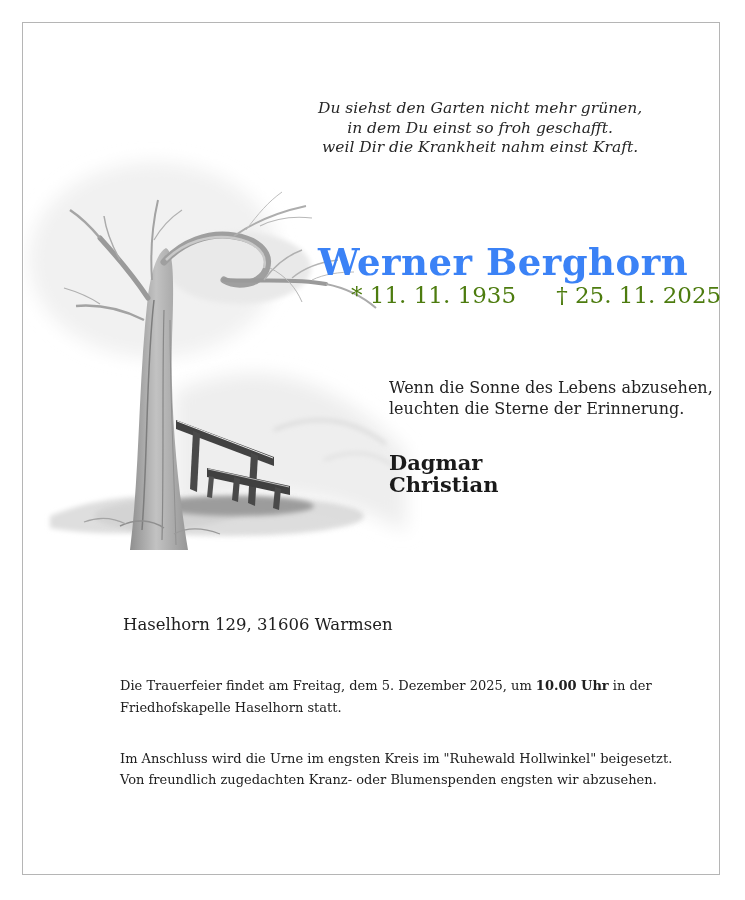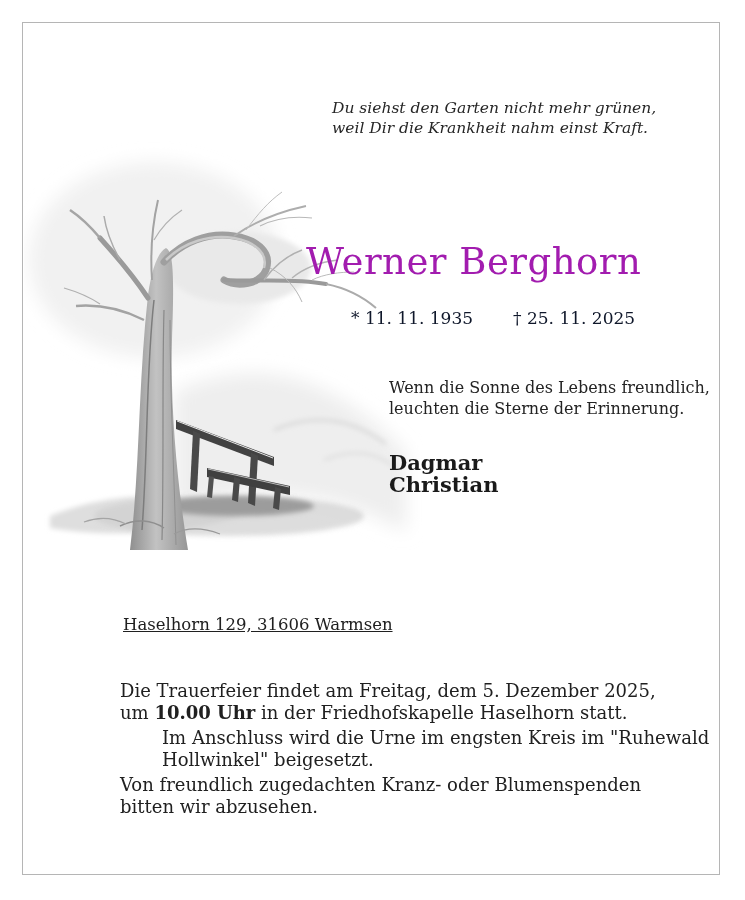--- a/index.html
+++ b/index.html
@@ -19,40 +19,42 @@
     background:#ffffff;
     box-sizing:border-box;
   }
   .illustration{
     position:absolute;
     left:24px;top:130px;
     width:400px;height:455px;
   }
   .poem{
     position:absolute;
-    left:332px;top:99px;
+    left:318px;top:99px;
     font-style:italic;
     font-size:15.5px;
     line-height:19.5px;
     color:#262626;
     white-space:nowrap;
+    text-align:center;
   }
   .deceased-name{
     position:absolute;
-    left:306px;top:240px;
+    left:318px;top:240px;
     font-size:37px;
     letter-spacing:0.5px;
-    color:#a21caf;
-    white-space:nowrap;
+    color:#3b82f6;
+    white-space:nowrap;
+    font-weight:bold;
   }
   .dates{
     position:absolute;
-    left:351px;top:308px;
-    font-size:17px;
-    color:#0f172a;
+    left:351px;top:282px;
+    font-size:23px;
+    color:#4d7c0f;
     white-space:nowrap;
   }
   .dates .death{margin-left:40px;}
   .epigraph{
     position:absolute;
     left:389px;top:377px;
     font-size:16px;
     line-height:21px;
     color:#232323;
     white-space:nowrap;
@@ -65,32 +67,31 @@
     line-height:22px;
     color:#1a1a1a;
     white-space:nowrap;
   }
   .address{
     position:absolute;
     left:123px;top:615px;
     font-size:16.5px;
     color:#202020;
     white-space:nowrap;
-    text-decoration:underline;
   }
   .para{
     position:absolute;
     left:120px;
     width:558px;
-    font-size:18px;
+    font-size:13px;
     line-height:22px;
     color:#202020;
   }
   .para-service{top:662px;}
-  .para-burial{top:709px;margin-left:42px;}
+  .para-burial{top:735px;}
   .para-donations{top:756px;}
   .bold{font-weight:bold;}
 </style>
 </head>
 <body>
 
 <div class="frame"></div>
 
 <svg class="illustration" viewBox="0 0 400 455" aria-hidden="true">
   <defs>
@@ -161,38 +162,39 @@
     <path d="M183,338 L266,356 L266,365 L183,347 Z" fill="#3f3f3f"></path>
     <path d="M184,339 L265,357" stroke="#dcdcdc" stroke-width="0.8" fill="none"></path>
     <path d="M210,347 L216,349 L214,372 L208,370 Z" fill="#4a4a4a"></path>
     <path d="M251,357 L257,359 L255,380 L249,378 Z" fill="#4a4a4a"></path>
     <path d="M185,346 L190,347 L188,368 L183,367 Z" fill="#515151"></path>
   </g>
 </svg>
 
 <div class="poem">
   <div>Du siehst den Garten nicht mehr grünen,</div>
+  <div>in dem Du einst so froh geschafft.</div>
   <div>weil Dir die Krankheit nahm einst Kraft.</div>
 </div>
 
 <div class="deceased-name">Werner Berghorn</div>
 
 <div class="dates">
   <span class="birth">* 11. 11. 1935</span><span class="death">† 25. 11. 2025</span>
 </div>
 
 <div class="epigraph">
-  <div>Wenn die Sonne des Lebens freundlich,</div>
+  <div>Wenn die Sonne des Lebens abzusehen,</div>
   <div>leuchten die Sterne der Erinnerung.</div>
 </div>
 
 <div class="mourners">
   <div>Dagmar</div>
   <div>Christian</div>
 </div>
 
 <div class="address">Haselhorn 129, 31606 Warmsen</div>
 
 <p class="para para-service"><span>Die Trauerfeier findet am Freitag, dem 5. Dezember 2025, um </span><span class="bold">10.00 Uhr</span><span> in der Friedhofskapelle Haselhorn statt.</span></p>
 
 <p class="para para-burial">Im Anschluss wird die Urne im engsten Kreis im "Ruhewald Hollwinkel" beigesetzt.</p>
 
-<p class="para para-donations">Von freundlich zugedachten Kranz- oder Blumenspenden bitten wir abzusehen.</p>
+<p class="para para-donations">Von freundlich zugedachten Kranz- oder Blumenspenden engsten wir abzusehen.</p>
 
 </body></html>

